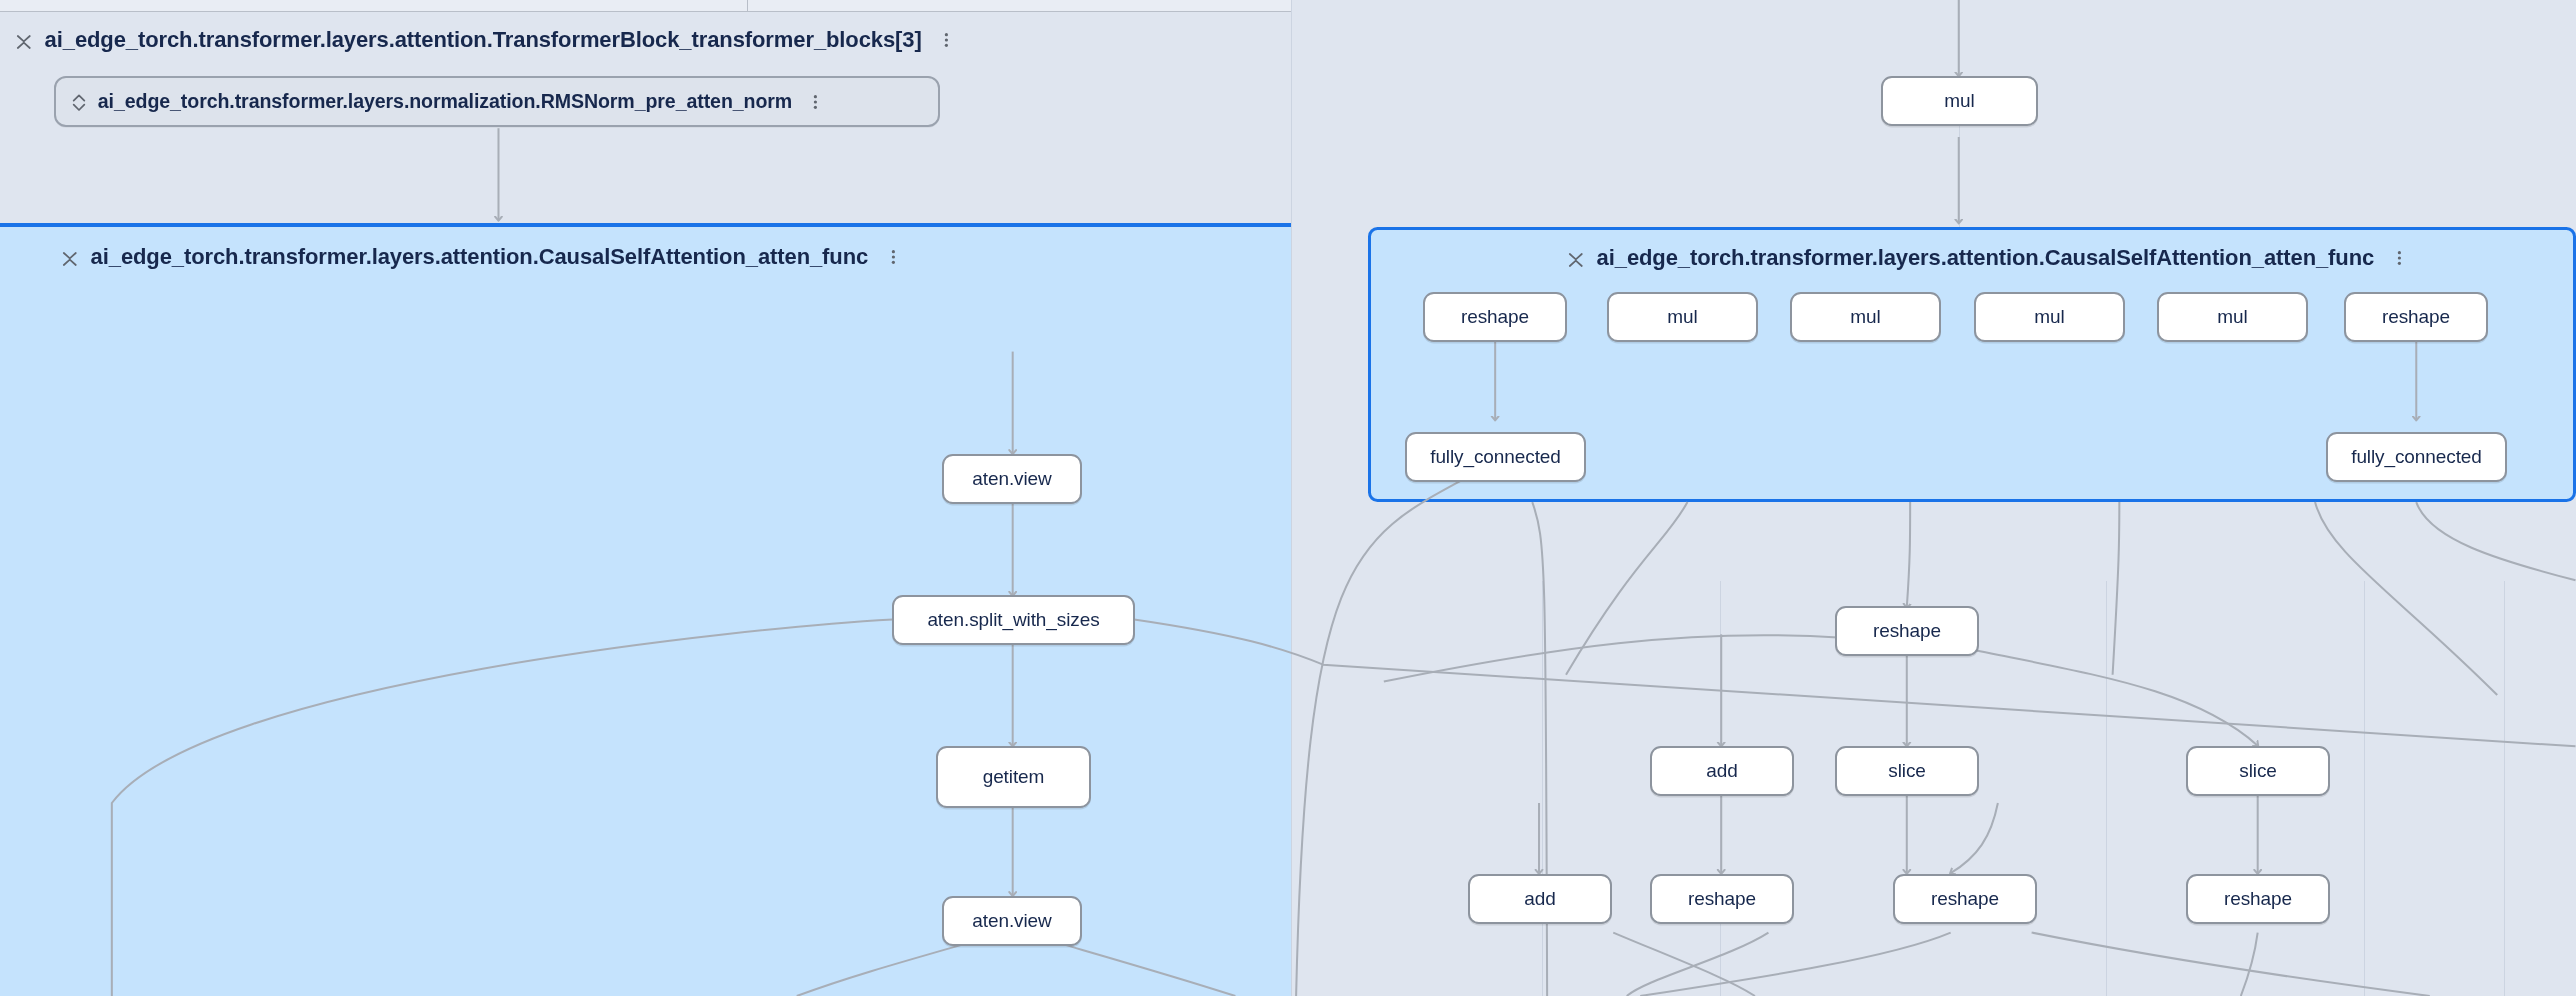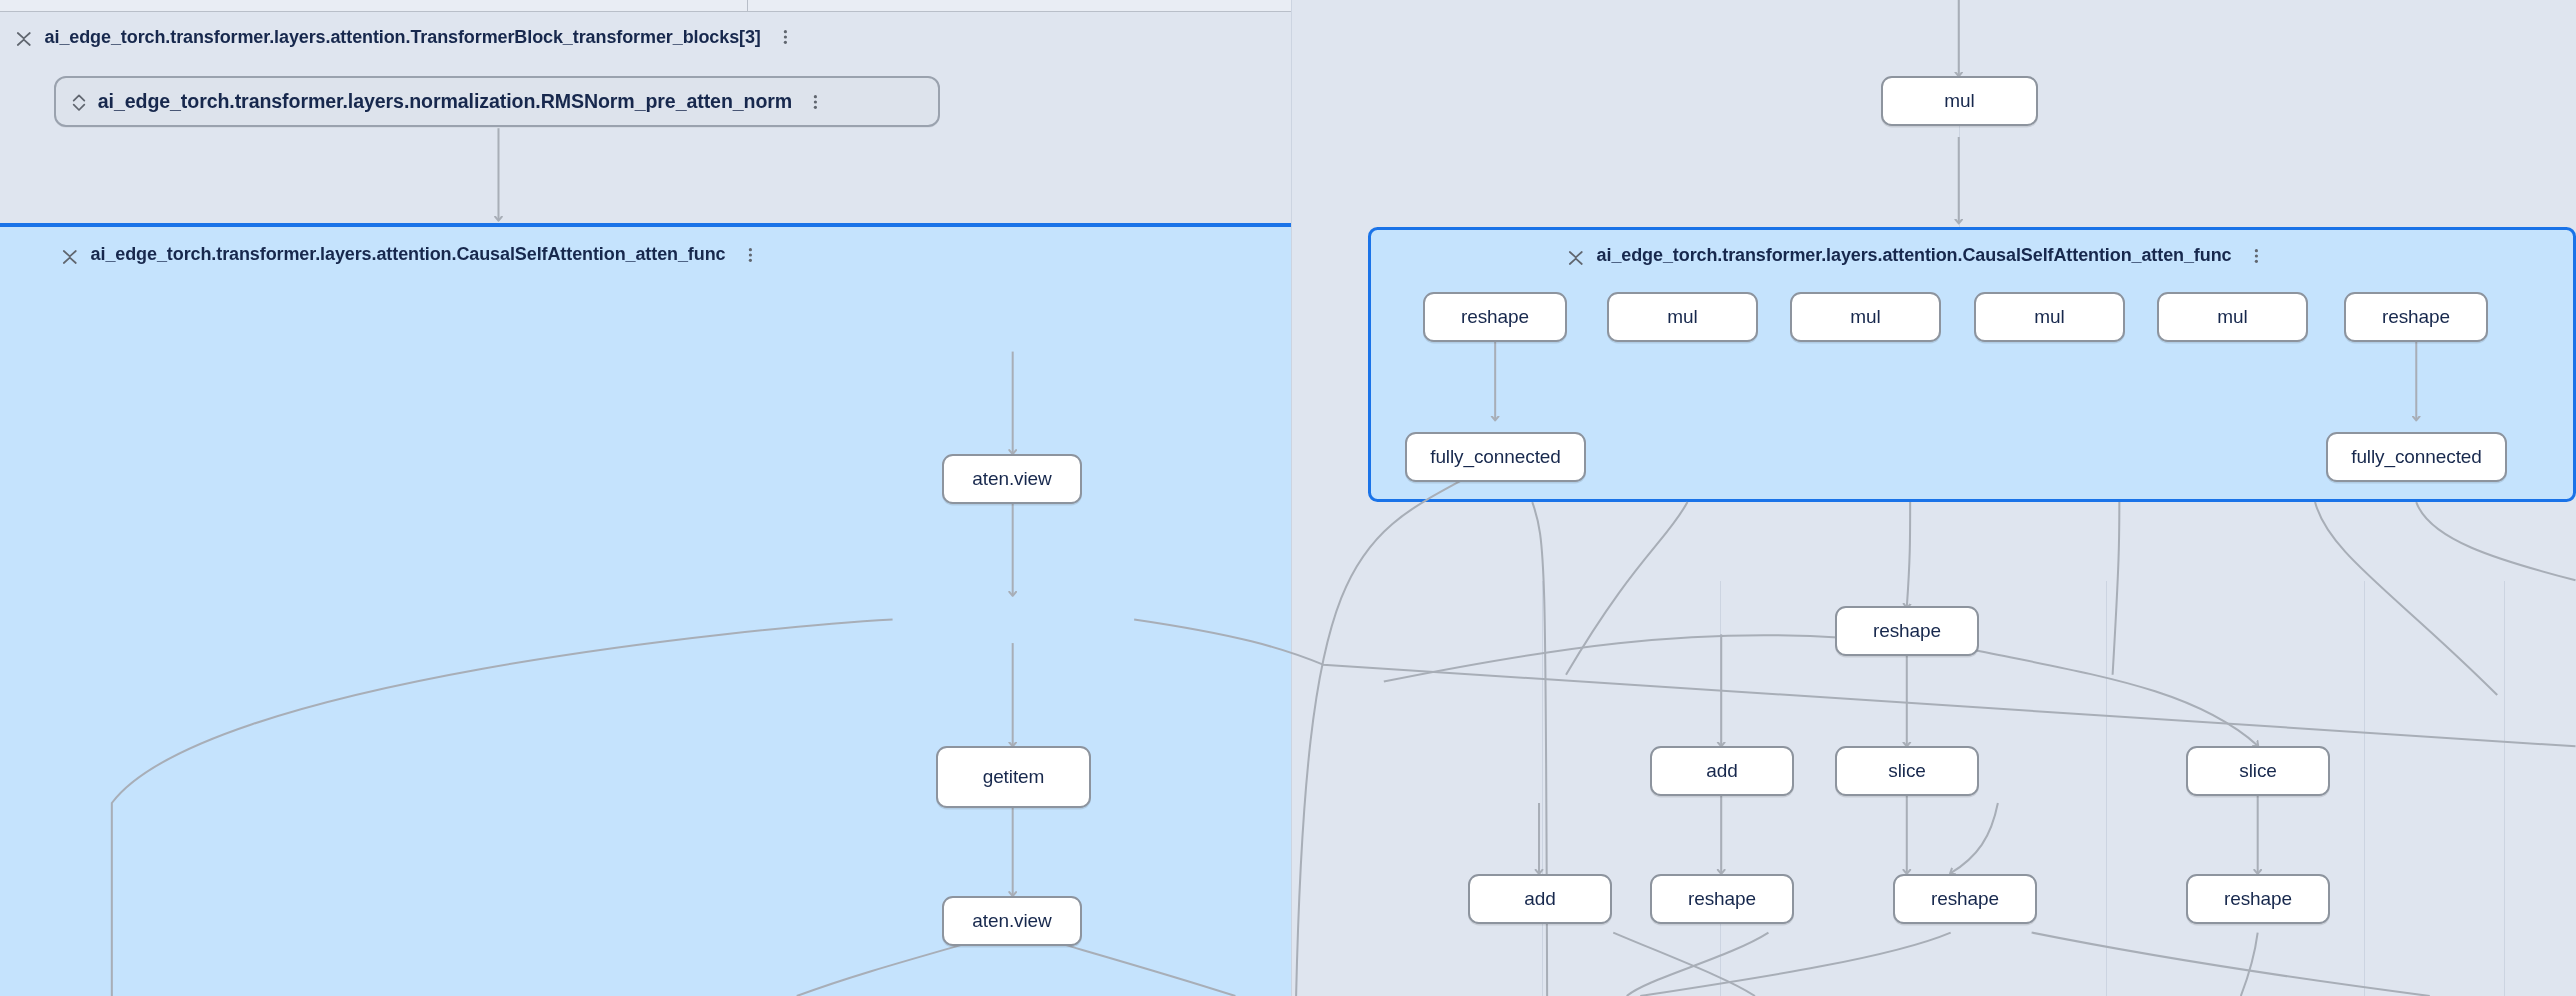--- a/index.html
+++ b/index.html
@@ -38,21 +38,21 @@
   .group.plain-blue{
     background:#c5e3fd;
     border-top:4px solid #1a73e8;
   }
 
   .group-header{
     position:absolute;display:flex;align-items:center;gap:12px;
     white-space:nowrap;
   }
   .group-title{
-    font-size:18px;font-weight:700;letter-spacing:-0.1px;color:#17284d;
+    font-size:22px;font-weight:700;letter-spacing:-0.1px;color:#17284d;
   }
 
   
   .ico{display:inline-block;line-height:0;flex:0 0 auto;}
   .ico svg{display:block;}
 
   
   .pill{
     position:absolute;box-sizing:border-box;
     background:#dde3ec;
@@ -230,20 +230,23 @@
     <path d="M2620 1382 C 2560 1420 2440 1450 2410 1476"></path>
     <path d="M2890 1382 C 2800 1420 2600 1450 2430 1476"></path>
     <path name="x" d="M3010 1382 C 3200 1420 3400 1450 3600 1476"></path>
     <path d="M3345 1382 C 3340 1420 3330 1450 3320 1476"></path>
   </svg>
 
   <div class="op" style="left:942px;top:454px;width:140px;height:50px;">
     <span class="label">aten.view</span>
   </div>
 
+  <div class="op" style="left:892px;top:595px;width:243px;height:50px;">
+    <span class="label">aten.split_with_sizes</span>
+  </div>
 
   <div class="op" style="left:936px;top:746px;width:155px;height:62px;">
     <span class="label">getitem</span>
   </div>
 
   <div class="op" style="left:942px;top:896px;width:140px;height:50px;">
     <span class="label">aten.view</span>
   </div>
 
   <div class="op" style="left:1881px;top:76px;width:157px;height:50px;">

